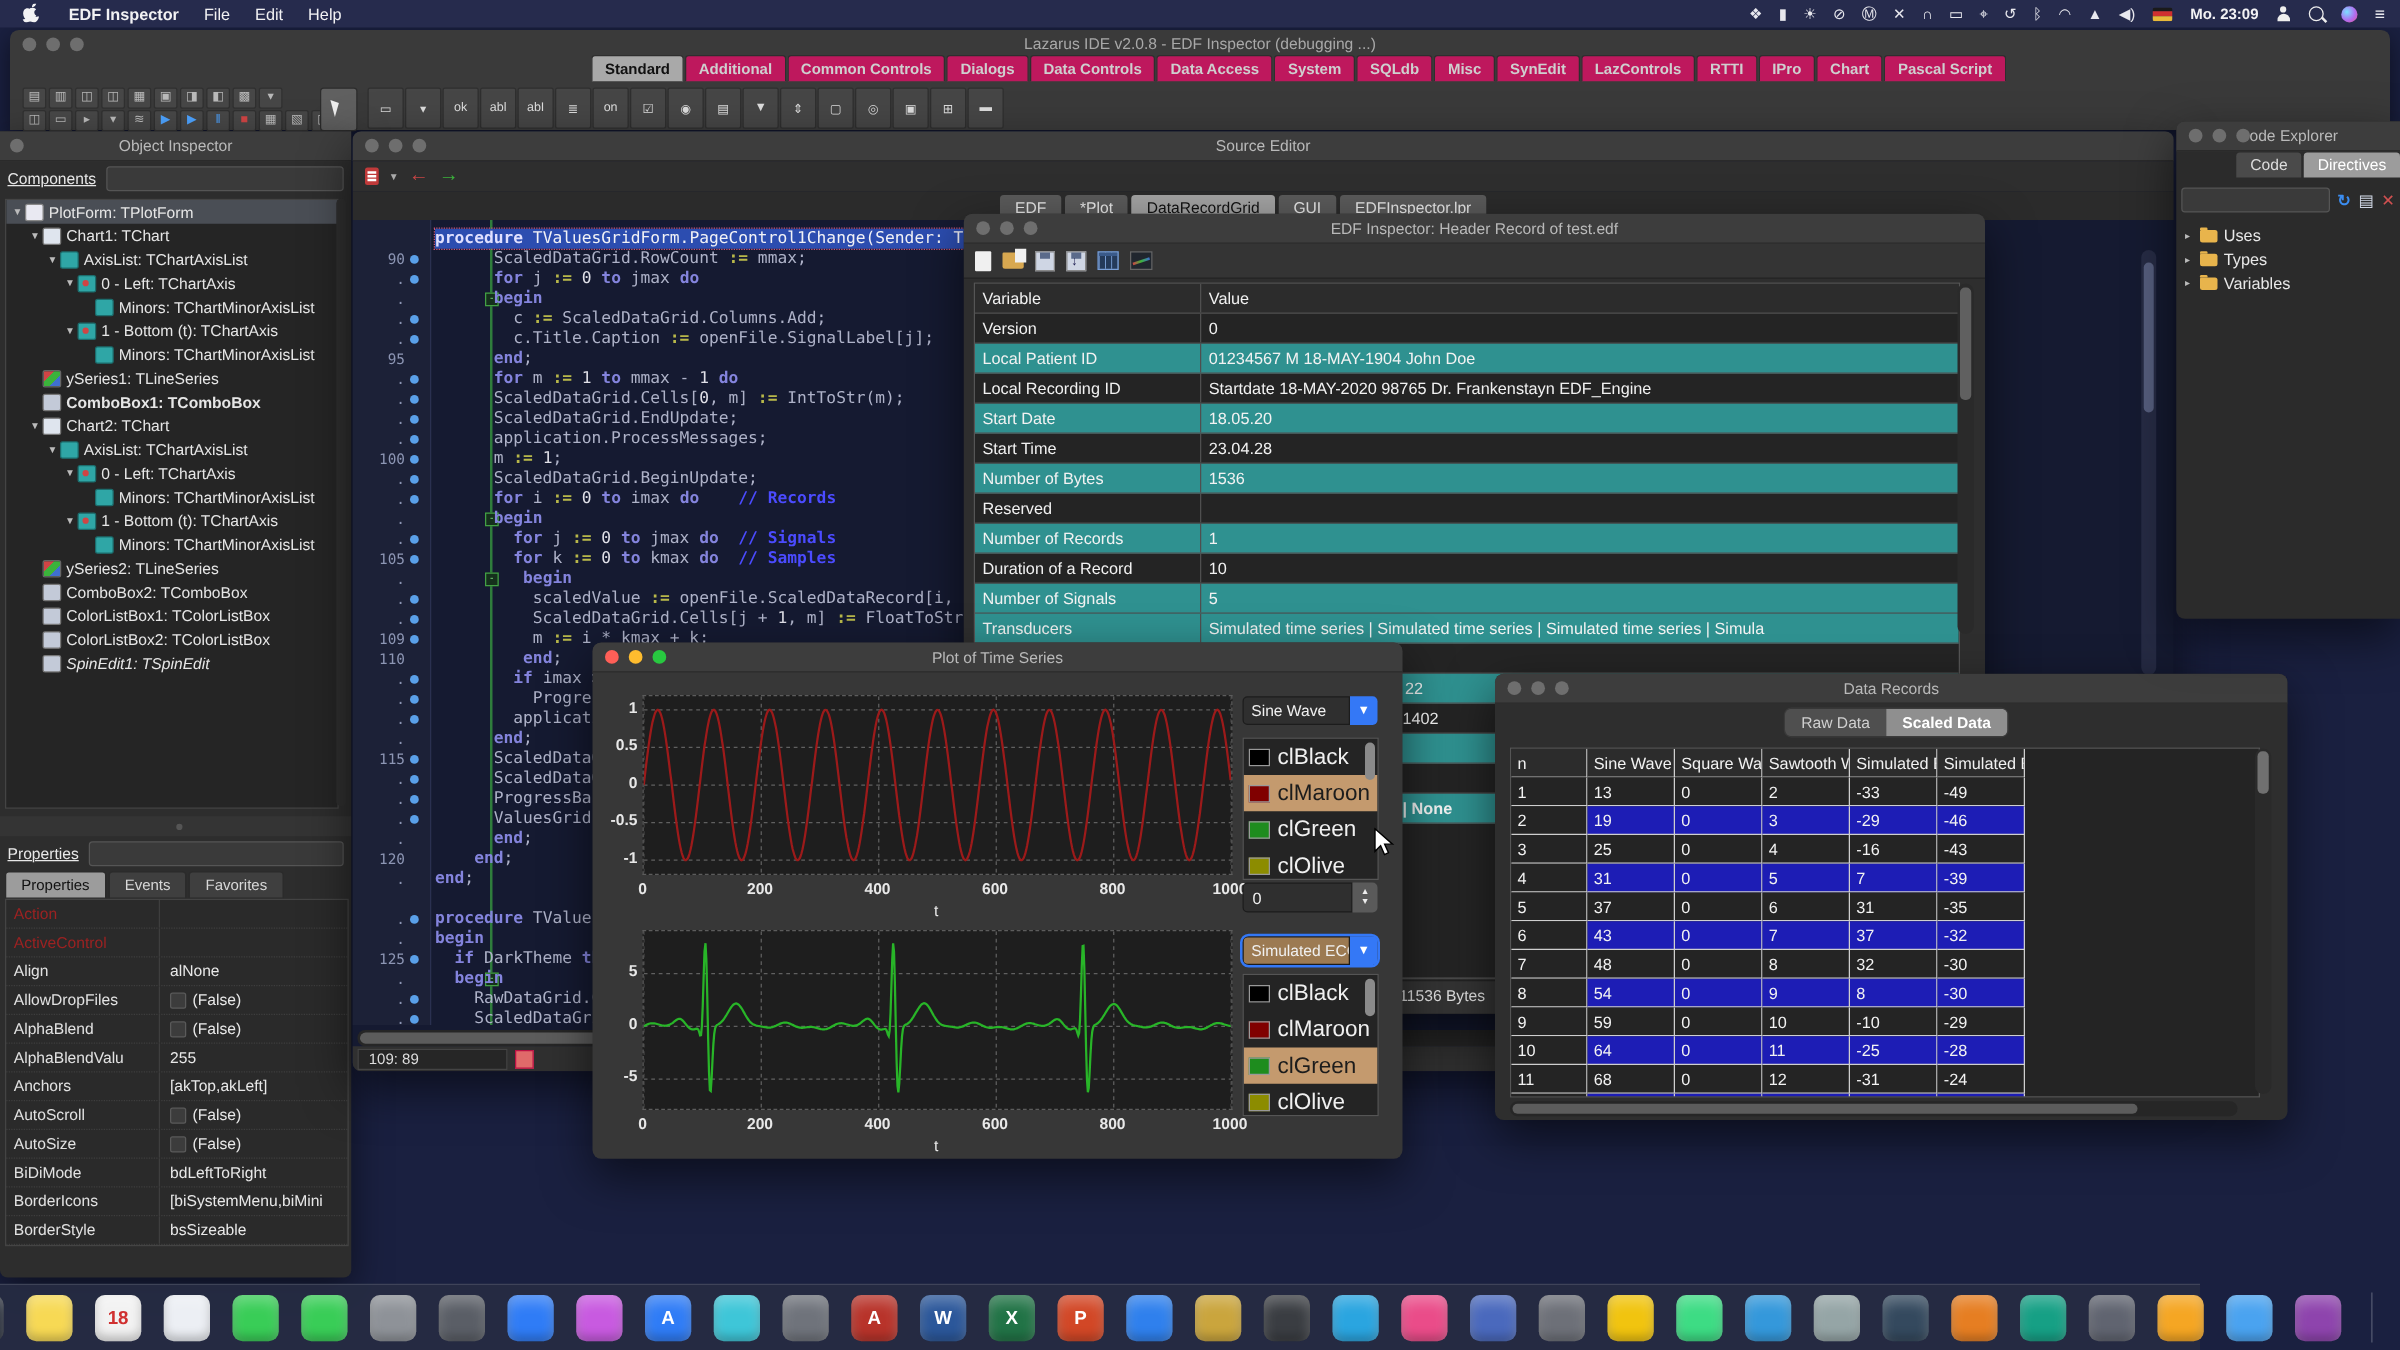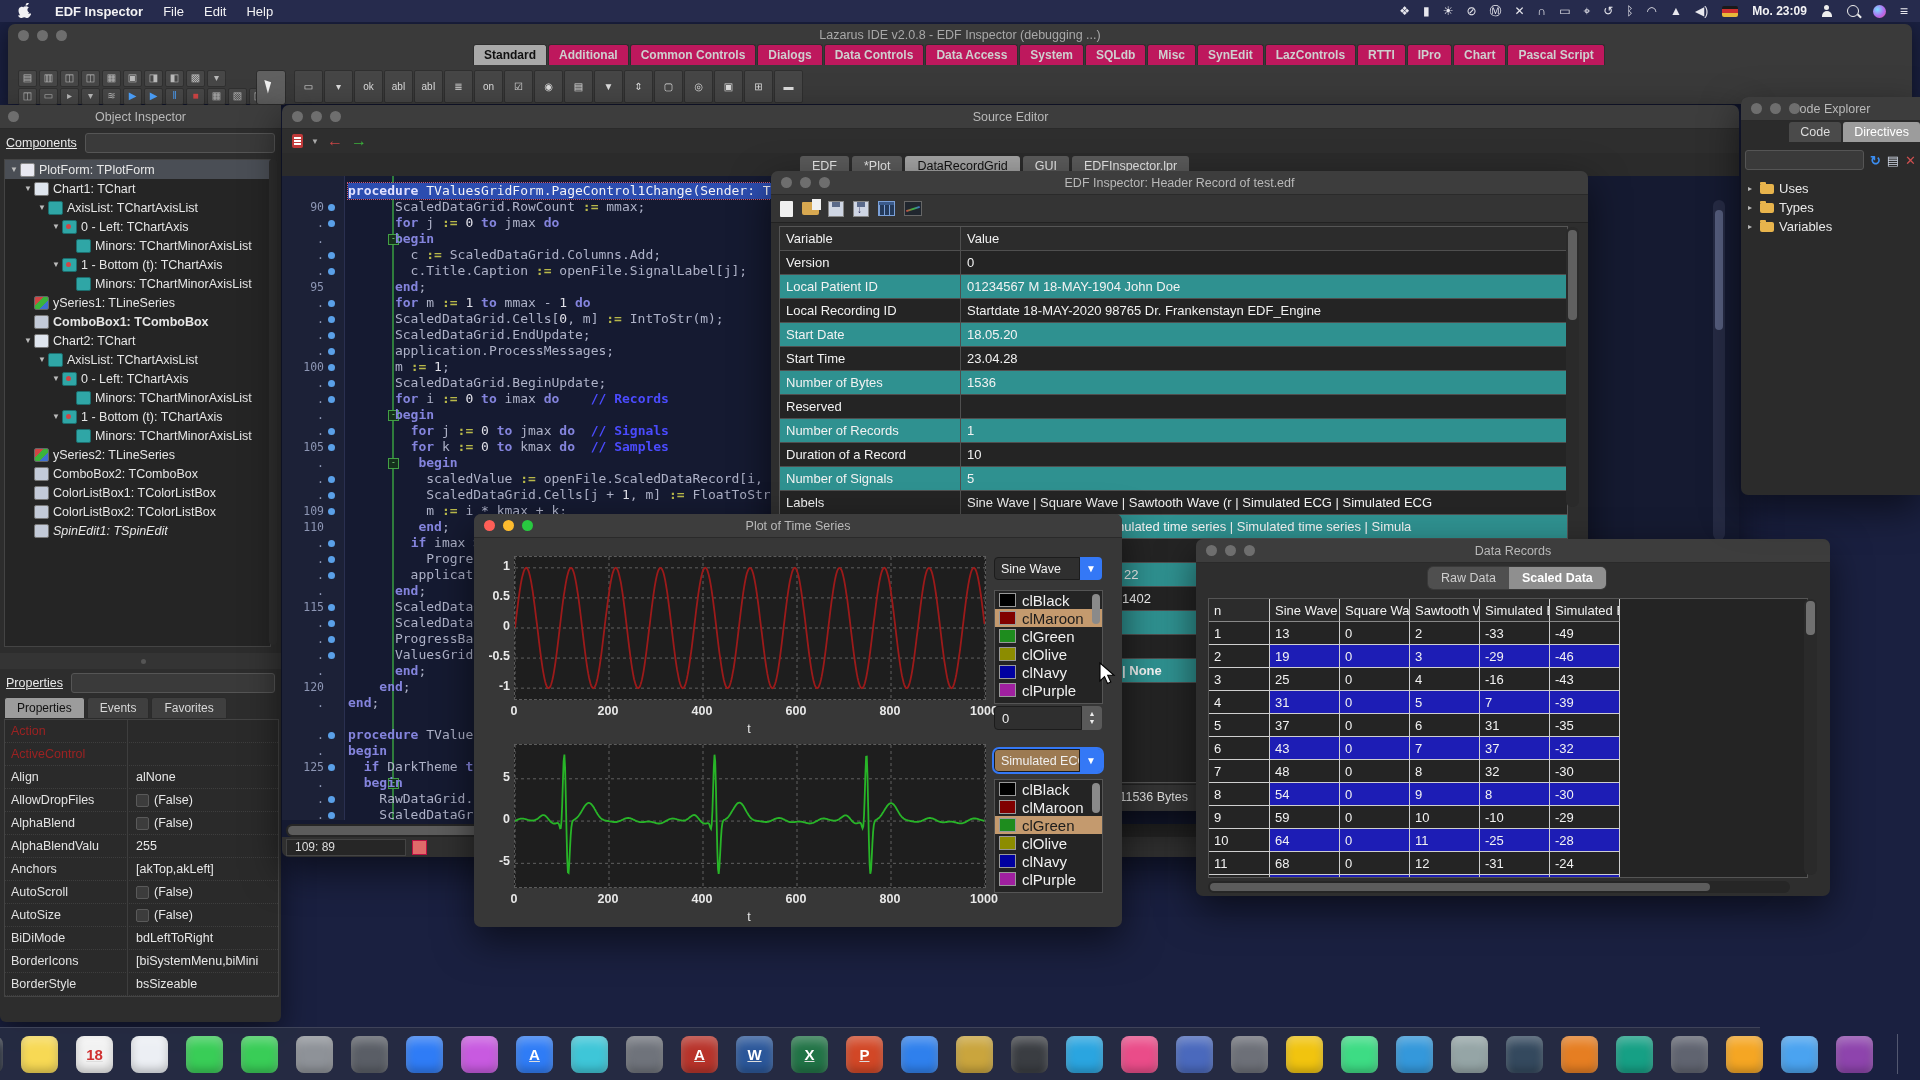--- a/index.html
+++ b/index.html
@@ -140,21 +140,21 @@
   .xlab{position:absolute;font-size:12.5px;color:#e8e8e8;font-weight:bold;transform:translateX(-50%);}
   .tlab{position:absolute;font-size:12.5px;color:#e8e8e8;transform:translateX(-50%);}
   .pcombo{position:absolute;left:520px;width:108px;height:23px;display:flex;}
   .pcombo .fld{flex:1;background:#2f2f2f;border:1px solid #1c1c1c;color:#f0f0f0;font-size:12.5px;
     display:flex;align-items:center;padding-left:6px;white-space:nowrap;overflow:hidden;border-radius:4px 0 0 4px;}
   .pcombo .btn{width:22px;background:#3478f6;border-radius:0 4px 4px 0;color:#fff;font-size:10px;
     display:flex;align-items:center;justify-content:center;}
   .pcombo.focus{outline:2.5px solid #3478f6;border-radius:5px;}
   .pcombo.focus .fld{background:#9c7a52;}
   .clist{position:absolute;left:520px;width:107px;height:112px;background:#242424;border:1px solid #555;overflow:hidden;}
-  .crow{height:18px;display:flex;align-items:center;padding-left:4px;font-size:15px;color:#f0f0f0;}
+  .crow{height:29px;display:flex;align-items:center;padding-left:4px;font-size:18px;color:#f0f0f0;}
   .crow.sel{background:#c49a6e;color:#1c1c1c;}
   .sw{width:15px;height:12px;border:1px solid #999;margin-right:6px;flex:none;}
   .clist .sb{position:absolute;right:2px;top:3px;width:8px;height:30px;background:#8a8a8a;border-radius:4px;}
   #spin{position:absolute;left:520px;top:192px;width:108px;height:24px;display:flex;}
   #spin .fld{flex:1;background:#2f2f2f;border:1px solid #1c1c1c;border-radius:4px 0 0 4px;color:#f0f0f0;
     font-size:13px;display:flex;align-items:center;padding-left:7px;}
   #spin .st{width:20px;background:#5a5a5a;border-radius:0 4px 4px 0;display:flex;flex-direction:column;
     align-items:center;justify-content:center;font-size:7px;color:#eee;line-height:8px;}
   
   #drwin{left:1196px;top:539px;width:634px;height:357px;background:#2e2e2e;}
@@ -180,21 +180,21 @@
   .cetab.sel{background:#9c9c9c;color:#fff;}
   #cetools{position:absolute;left:4px;right:4px;top:50px;height:26px;display:flex;align-items:center;gap:6px;}
   #cecombo{flex:1;height:18px;background:#3a3a3a;border:1px solid #555;border-radius:3px;}
   .ceic{font-size:13px;}
   #cetree{position:absolute;left:4px;top:82px;right:0;font-size:13px;color:#e8e8e8;}
   .cetrow{height:19px;display:flex;align-items:center;gap:5px;}
   .fold{width:14px;height:10px;background:#e8b44c;border-radius:1px 2px 2px 2px;position:relative;flex:none;}
   .fold:before{content:"";position:absolute;left:0;top:-2px;width:6px;height:2px;background:#e8b44c;border-radius:1px 1px 0 0;}
   
   #dock{left:0;bottom:0;width:1760px;height:52px;background:rgba(38,43,66,.92);border-top:1px solid rgba(255,255,255,.12);
-    display:flex;align-items:center;justify-content:center;gap:18px;z-index:55;text-decoration:underline;}
+    display:flex;align-items:center;justify-content:center;gap:18px;z-index:55;}
   .dicon{width:37px;height:37px;border-radius:8px;flex:none;display:flex;align-items:center;justify-content:center;
     font-size:15px;font-weight:bold;color:#fff;box-shadow:inset 0 6px 10px rgba(255,255,255,.28),inset 0 -4px 8px rgba(0,0,0,.25);}
   .dsep{width:1px;height:40px;background:rgba(255,255,255,.25);margin:0 6px;flex:none;}
   
   #cursor{z-index:70;}
 </style>
 </head>
 <body>
 
 <div id="screen">
@@ -607,24 +607,20 @@
           <span class="ecell-v">Number of Records</span>
           <span class="ecell-val">1</span>
         </div>
         <div class="erow">
           <span class="ecell-v">Duration of a Record</span>
           <span class="ecell-val">10</span>
         </div>
         <div class="erow teal">
           <span class="ecell-v">Number of Signals</span>
           <span class="ecell-val">5</span>
-        </div>
-        <div class="erow">
-          <span class="ecell-v">Labels</span>
-          <span class="ecell-val">Sine Wave | Square Wave | Sawtooth Wave (r | Simulated ECG | Simulated ECG</span>
         </div>
         <div class="erow teal">
           <span class="ecell-v">Transducers</span>
           <span class="ecell-val">Simulated time series | Simulated time series | Simulated time series | Simula</span>
         </div>
         <div class="erow">
           <span class="ecell-v"></span>
           <span class="ecell-val"></span>
         </div>
         <div class="erow teal">

